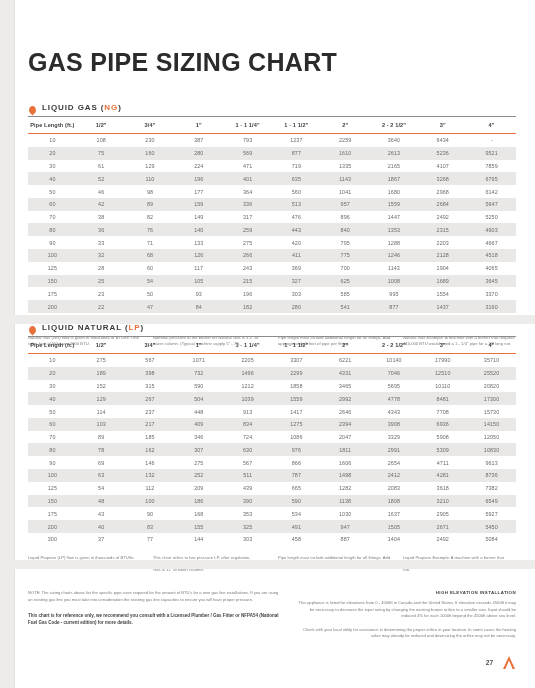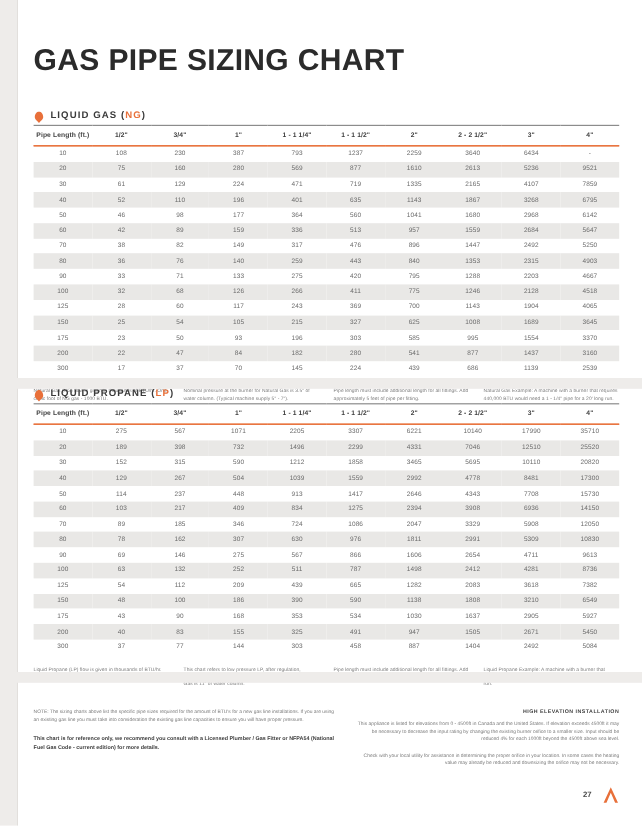--- a/index.html
+++ b/index.html
@@ -30,21 +30,21 @@
   }
   .left-strip-line {
     position: absolute;
     left: 14px; top: 0;
     width: 1px; height: 688px;
     background: #e2dfdc;
   }
 
   .content {
     position: absolute;
-    left: 28px; top: 0;
+    left: 28px; top: 12px;
     width: 488px;
   }
 
   
   .title {
     font-size: 25px;
     font-weight: bold;
     letter-spacing: 0.3px;
     color: #2b2b2b;
     margin-top: 36px;
@@ -409,21 +409,21 @@
   <div style="position:absolute; left:0; top:315px; width:535px; height:9px; background:#eeecea;"></div>
 
   <div class="content" style="position:absolute; top:322px;">
 
     <div class="section-head" style="margin-top:0;">
       <span class="flame-icon">
         <svg width="9" height="10" viewBox="0 0 9 10">
           <path d="M4.5 0 C3.2 2 1 2.6 1 5 C1 7.5 2.6 9.6 4.5 9.6 C6.4 9.6 8 7.5 8 5 C8 2.6 5.8 2 4.5 0 Z" fill="#e8703a" transform="rotate(180 4.5 4.8)"></path>
         </svg>
       </span>
-      <span class="section-title"><span>LIQUID PROPANE (</span><span class="accent">LP</span><span>)</span></span>
+      <span class="section-title"><span>LIQUID NATURAL (</span><span class="accent">LP</span><span>)</span></span>
     </div>
 
     <table class="pipe-table">
       <thead>
         <tr id="lp-head">
             <th class="first">Pipe Length (ft.)</th>
             <th>1/2"</th>
             <th>3/4"</th>
             <th>1"</th>
             <th>1 - 1 1/4"</th>

